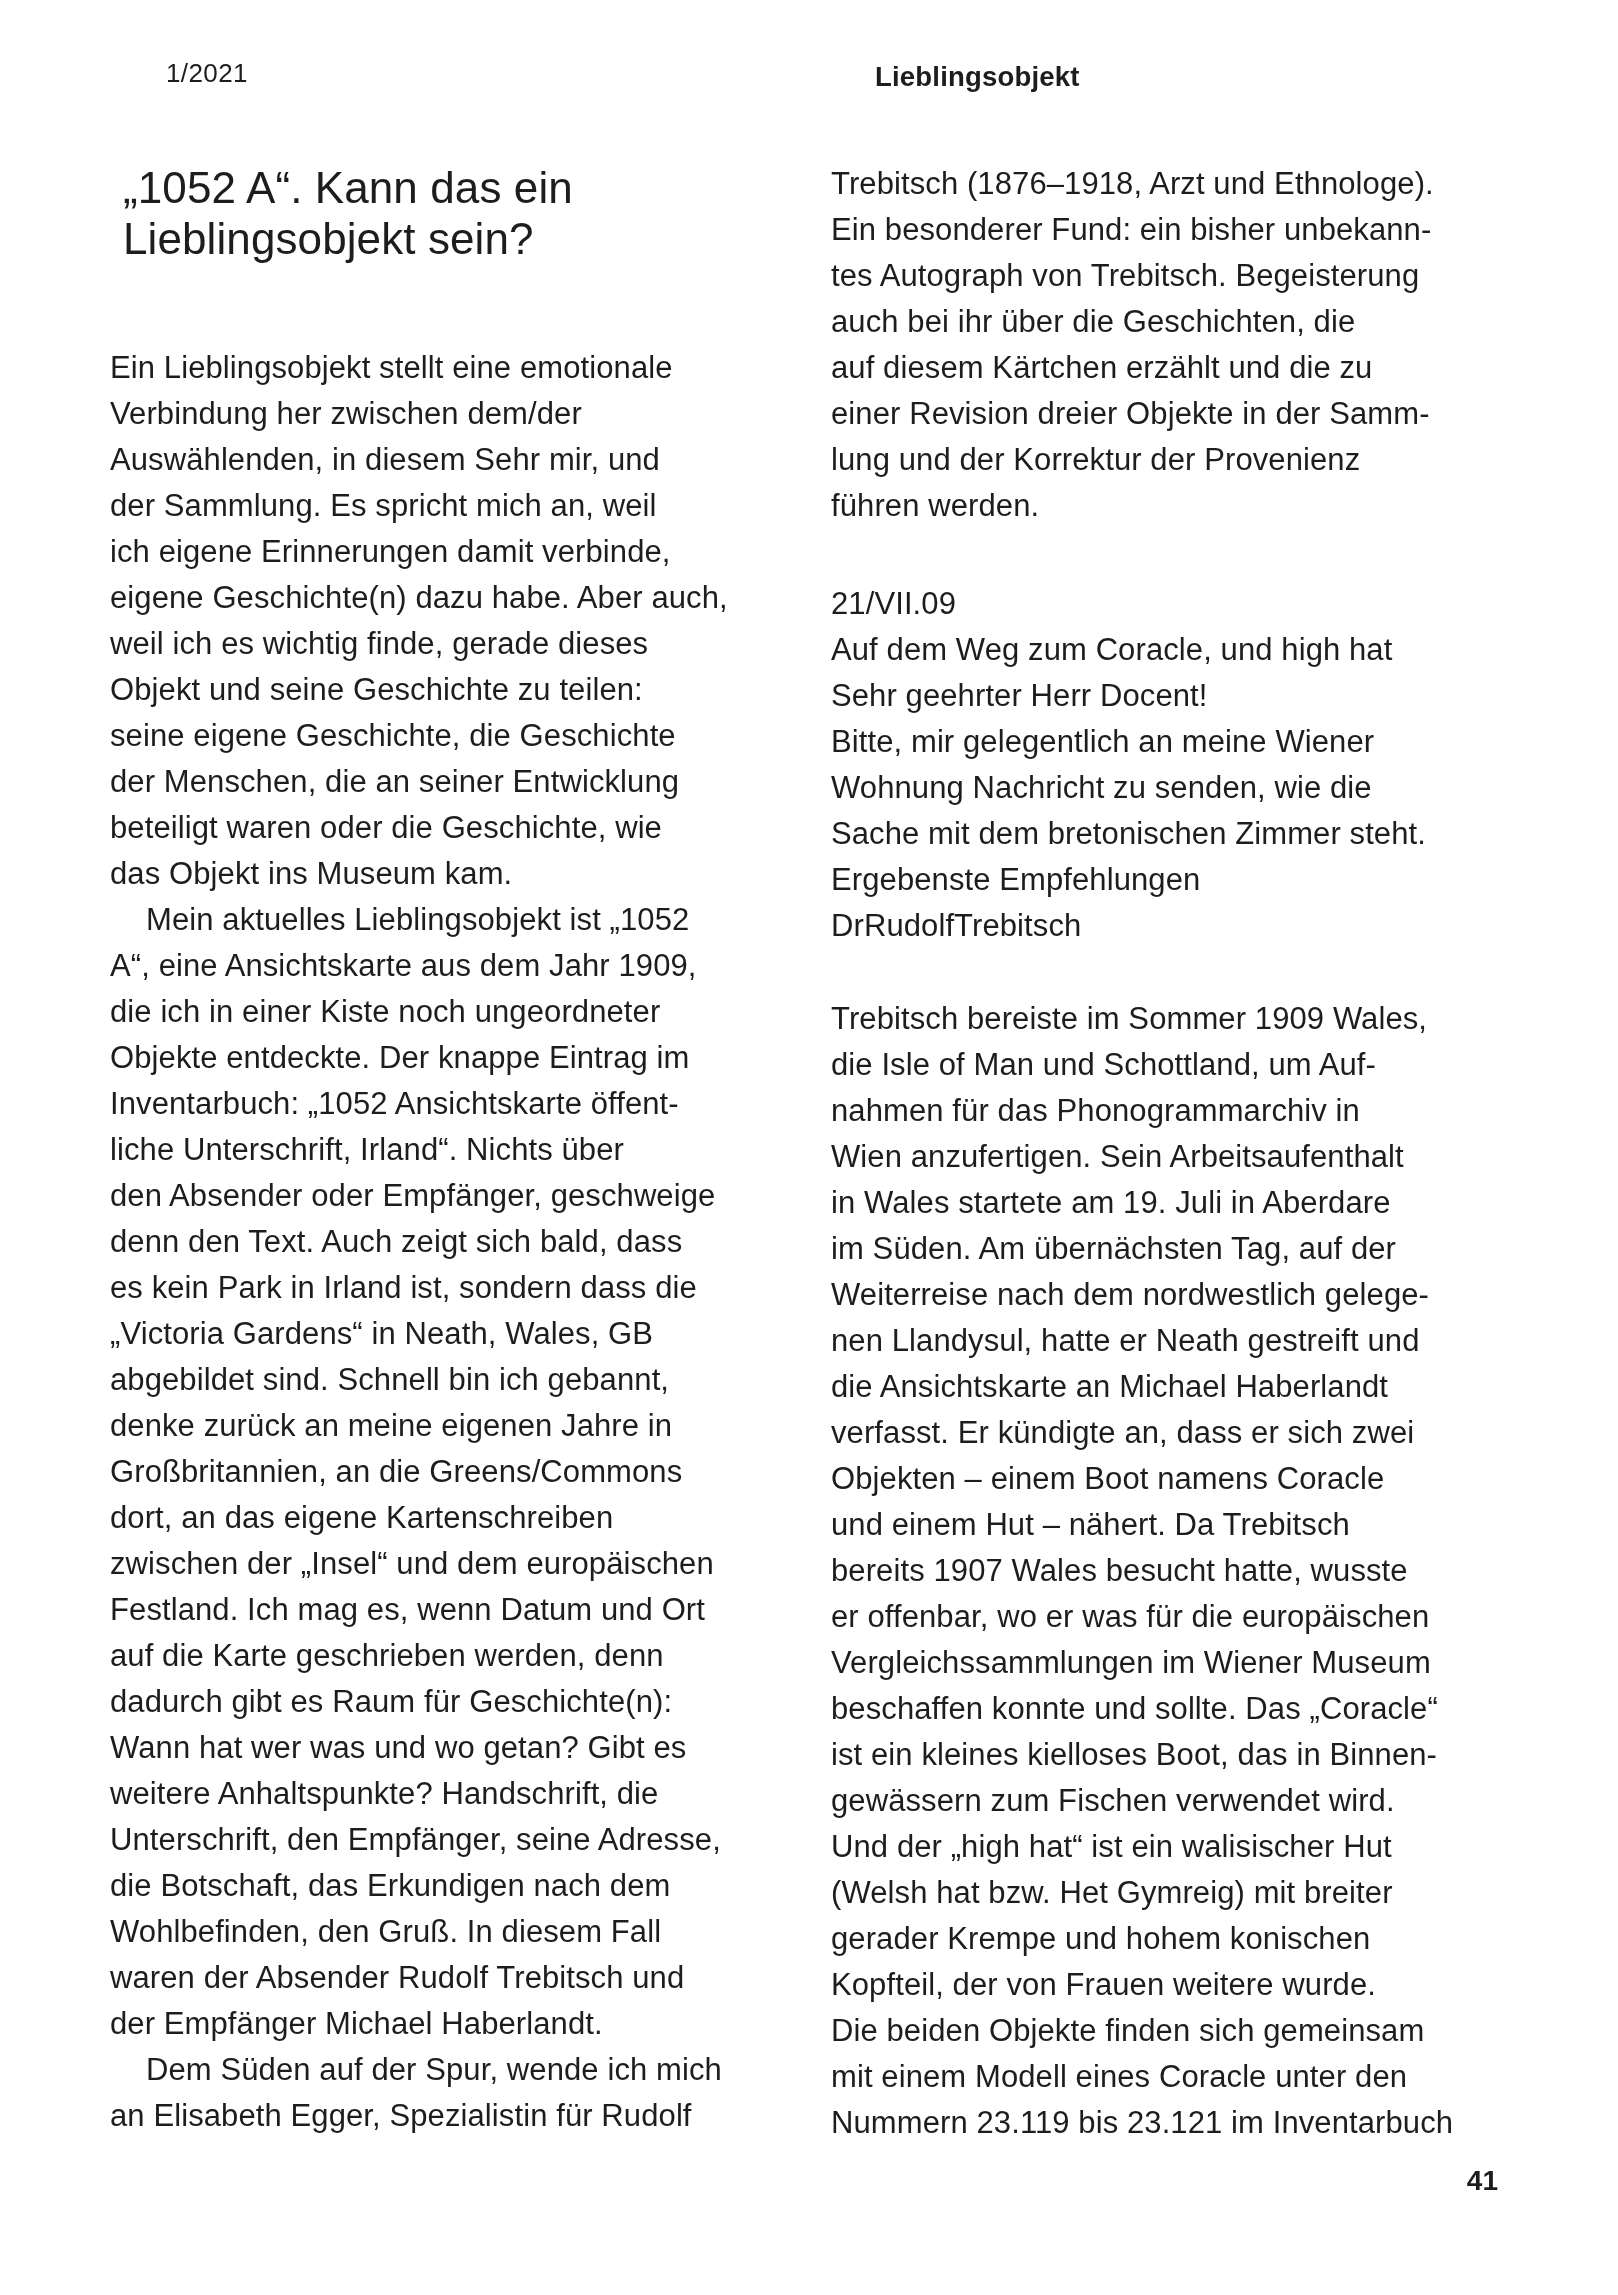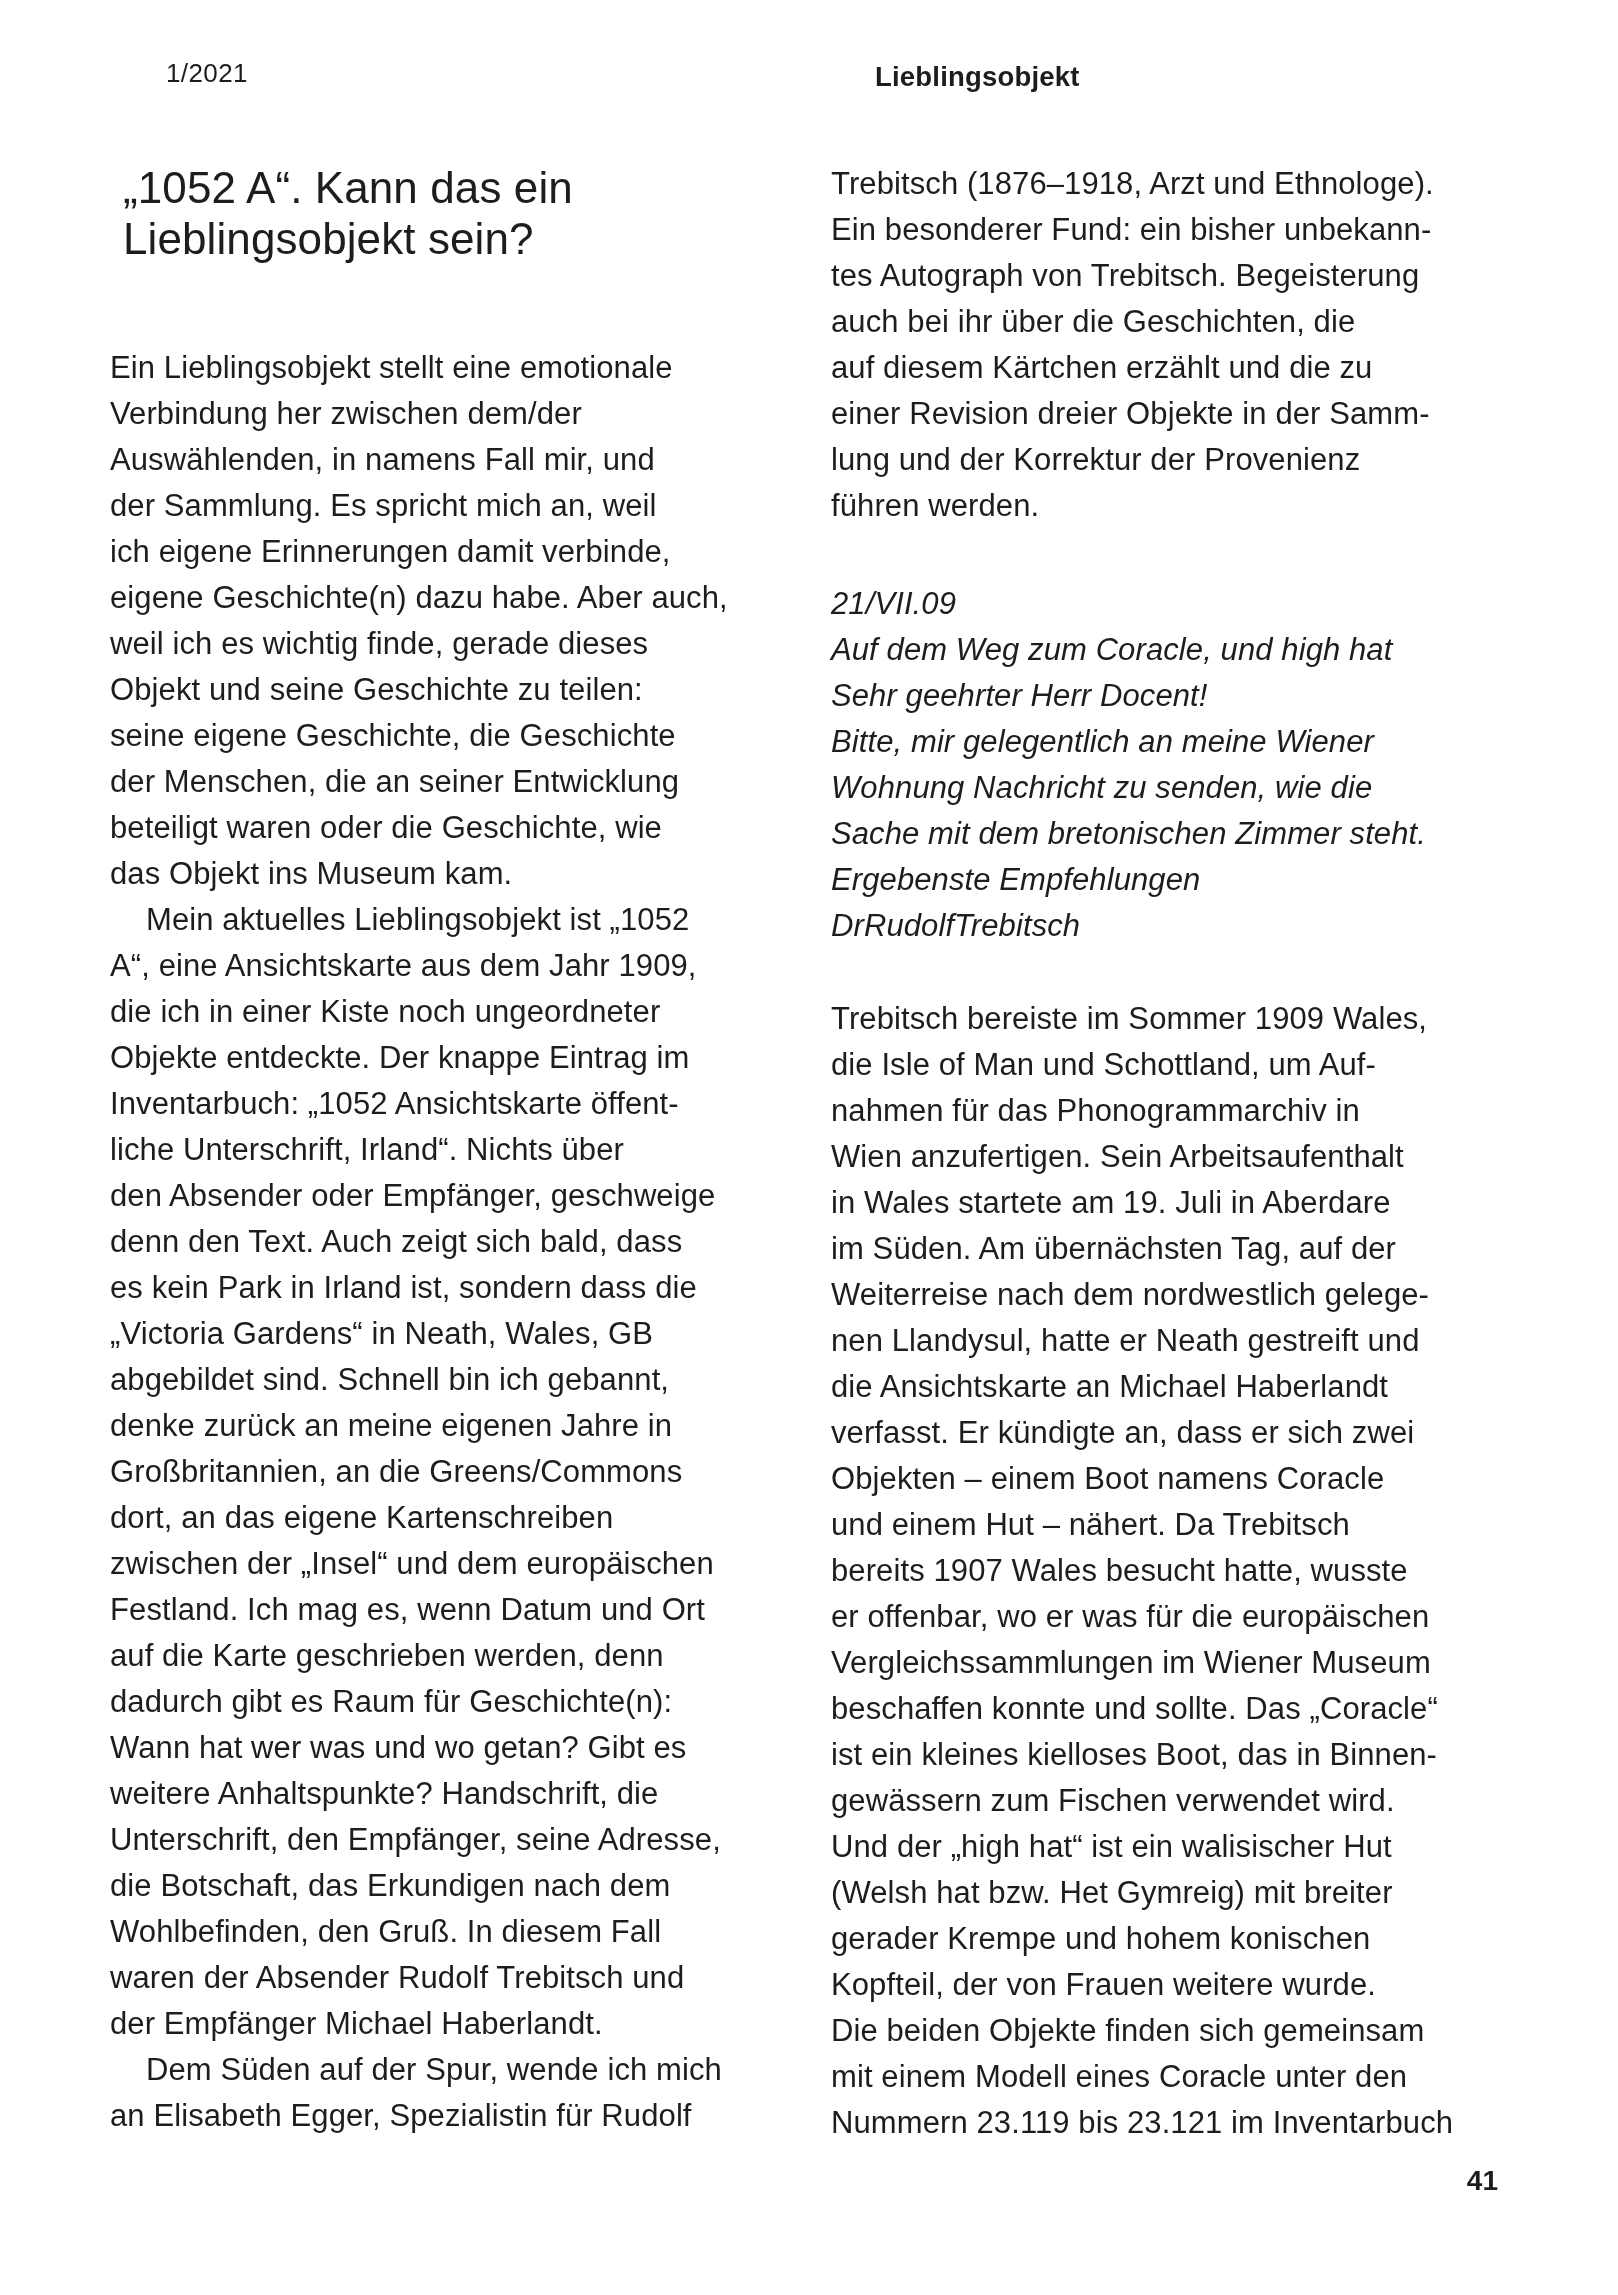--- a/index.html
+++ b/index.html
@@ -43,21 +43,21 @@
   }
   .col-left  { left: 110px;  top: 345px; }
   .col-right { left: 831px; top: 161px; }
   .line {
     font-size: 31px;
     line-height: 46px;
     white-space: pre;
     letter-spacing: 0.1px;
   }
   .indent-first > .line:first-child { padding-left: 36px; }
-  .quote-block { margin-top: 52px; font-style: italic; }
+  .quote-block { margin-top: 52px; }
   .para-after-quote { margin-top: 47px; }
   .page-number {
     position: absolute;
     right: 120px;
     top: 2165px;
     font-size: 28px;
     font-weight: bold;
   }
 </style>
 </head>
@@ -69,21 +69,21 @@
 
 <div class="article-heading">
     <div class="line">„1052 A“. Kann das ein</div>
     <div class="line">Lieblingsobjekt sein?</div>
   </div>
 
 <div class="col col-left">
   <div>
       <div class="line">Ein Lieblingsobjekt stellt eine emotionale</div>
       <div class="line">Verbindung her zwischen dem/der</div>
-      <div class="line">Auswählenden, in namens Fall mir, und</div>
+      <div class="line">Auswählenden, in diesem Sehr mir, und</div>
       <div class="line">der Sammlung. Es spricht mich an, weil</div>
       <div class="line">ich eigene Erinnerungen damit verbinde,</div>
       <div class="line">eigene Geschichte(n) dazu habe. Aber auch,</div>
       <div class="line">weil ich es wichtig finde, gerade dieses</div>
       <div class="line">Objekt und seine Geschichte zu teilen:</div>
       <div class="line">seine eigene Geschichte, die Geschichte</div>
       <div class="line">der Menschen, die an seiner Entwicklung</div>
       <div class="line">beteiligt waren oder die Geschichte, wie</div>
       <div class="line">das Objekt ins Museum kam.</div>
     </div>

